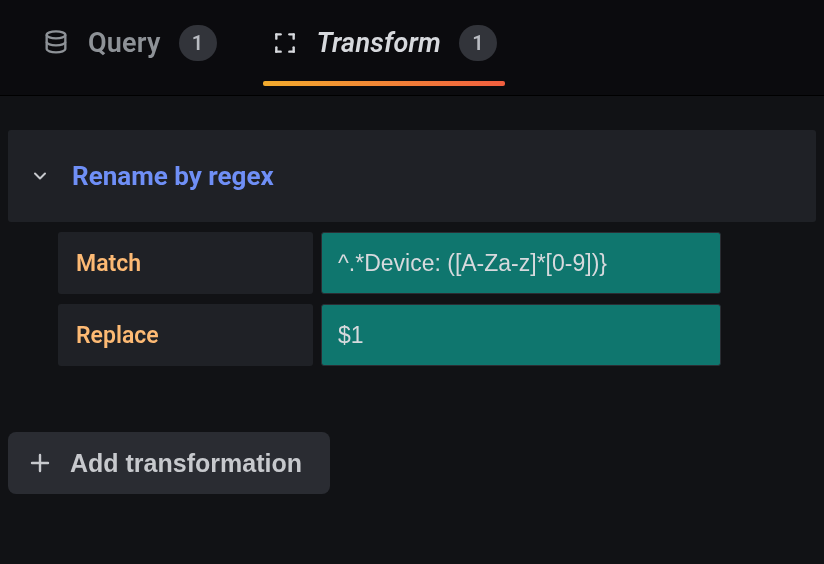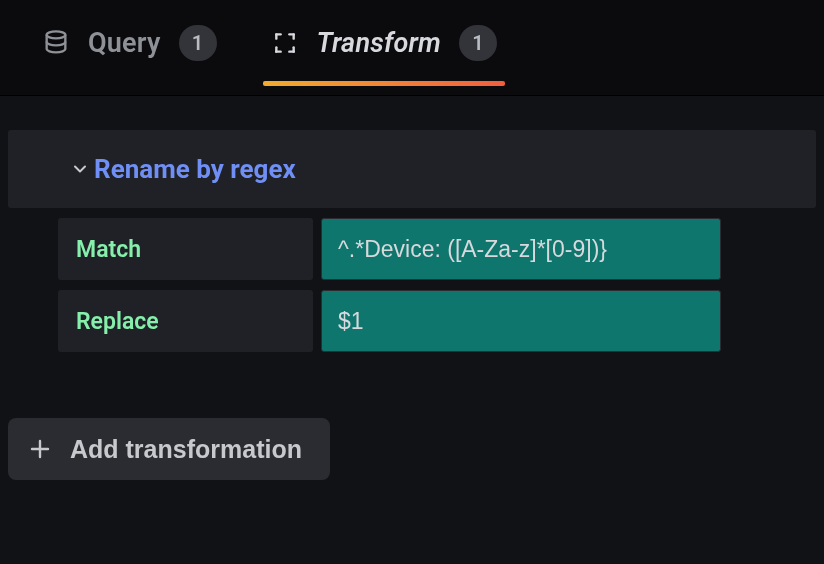--- a/index.html
+++ b/index.html
@@ -75,24 +75,23 @@
     height: calc(564px - 96px);
   }
 
   .section {
     background: #1f2126;
     border-radius: 3px;
   }
   .section-header {
     display: flex;
     align-items: center;
-    gap: 4px;
-    padding: 24px 22px;
+    gap: 22px;
+    padding: 31px 22px;
     cursor: pointer;
-    margin-left: 40px;
   }
   .section-title {
     color: #6f8ff6;
     font-size: 26px;
     font-weight: 700;
   }
   .chevron {
     width: 20px;
     height: 20px;
     display: flex;
@@ -105,21 +104,21 @@
     background: #111215;
   }
   .field-row {
     display: flex;
     gap: 8px;
     margin-bottom: 10px;
   }
   .field-label {
     width: 255px;
     background: #1f2126;
-    color: #86efac;
+    color: #fdba74;
     font-size: 23px;
     font-weight: 600;
     display: flex;
     align-items: center;
     padding: 0 18px;
     border-radius: 3px;
     height: 62px;
   }
   .field-input {
     width: 400px;

